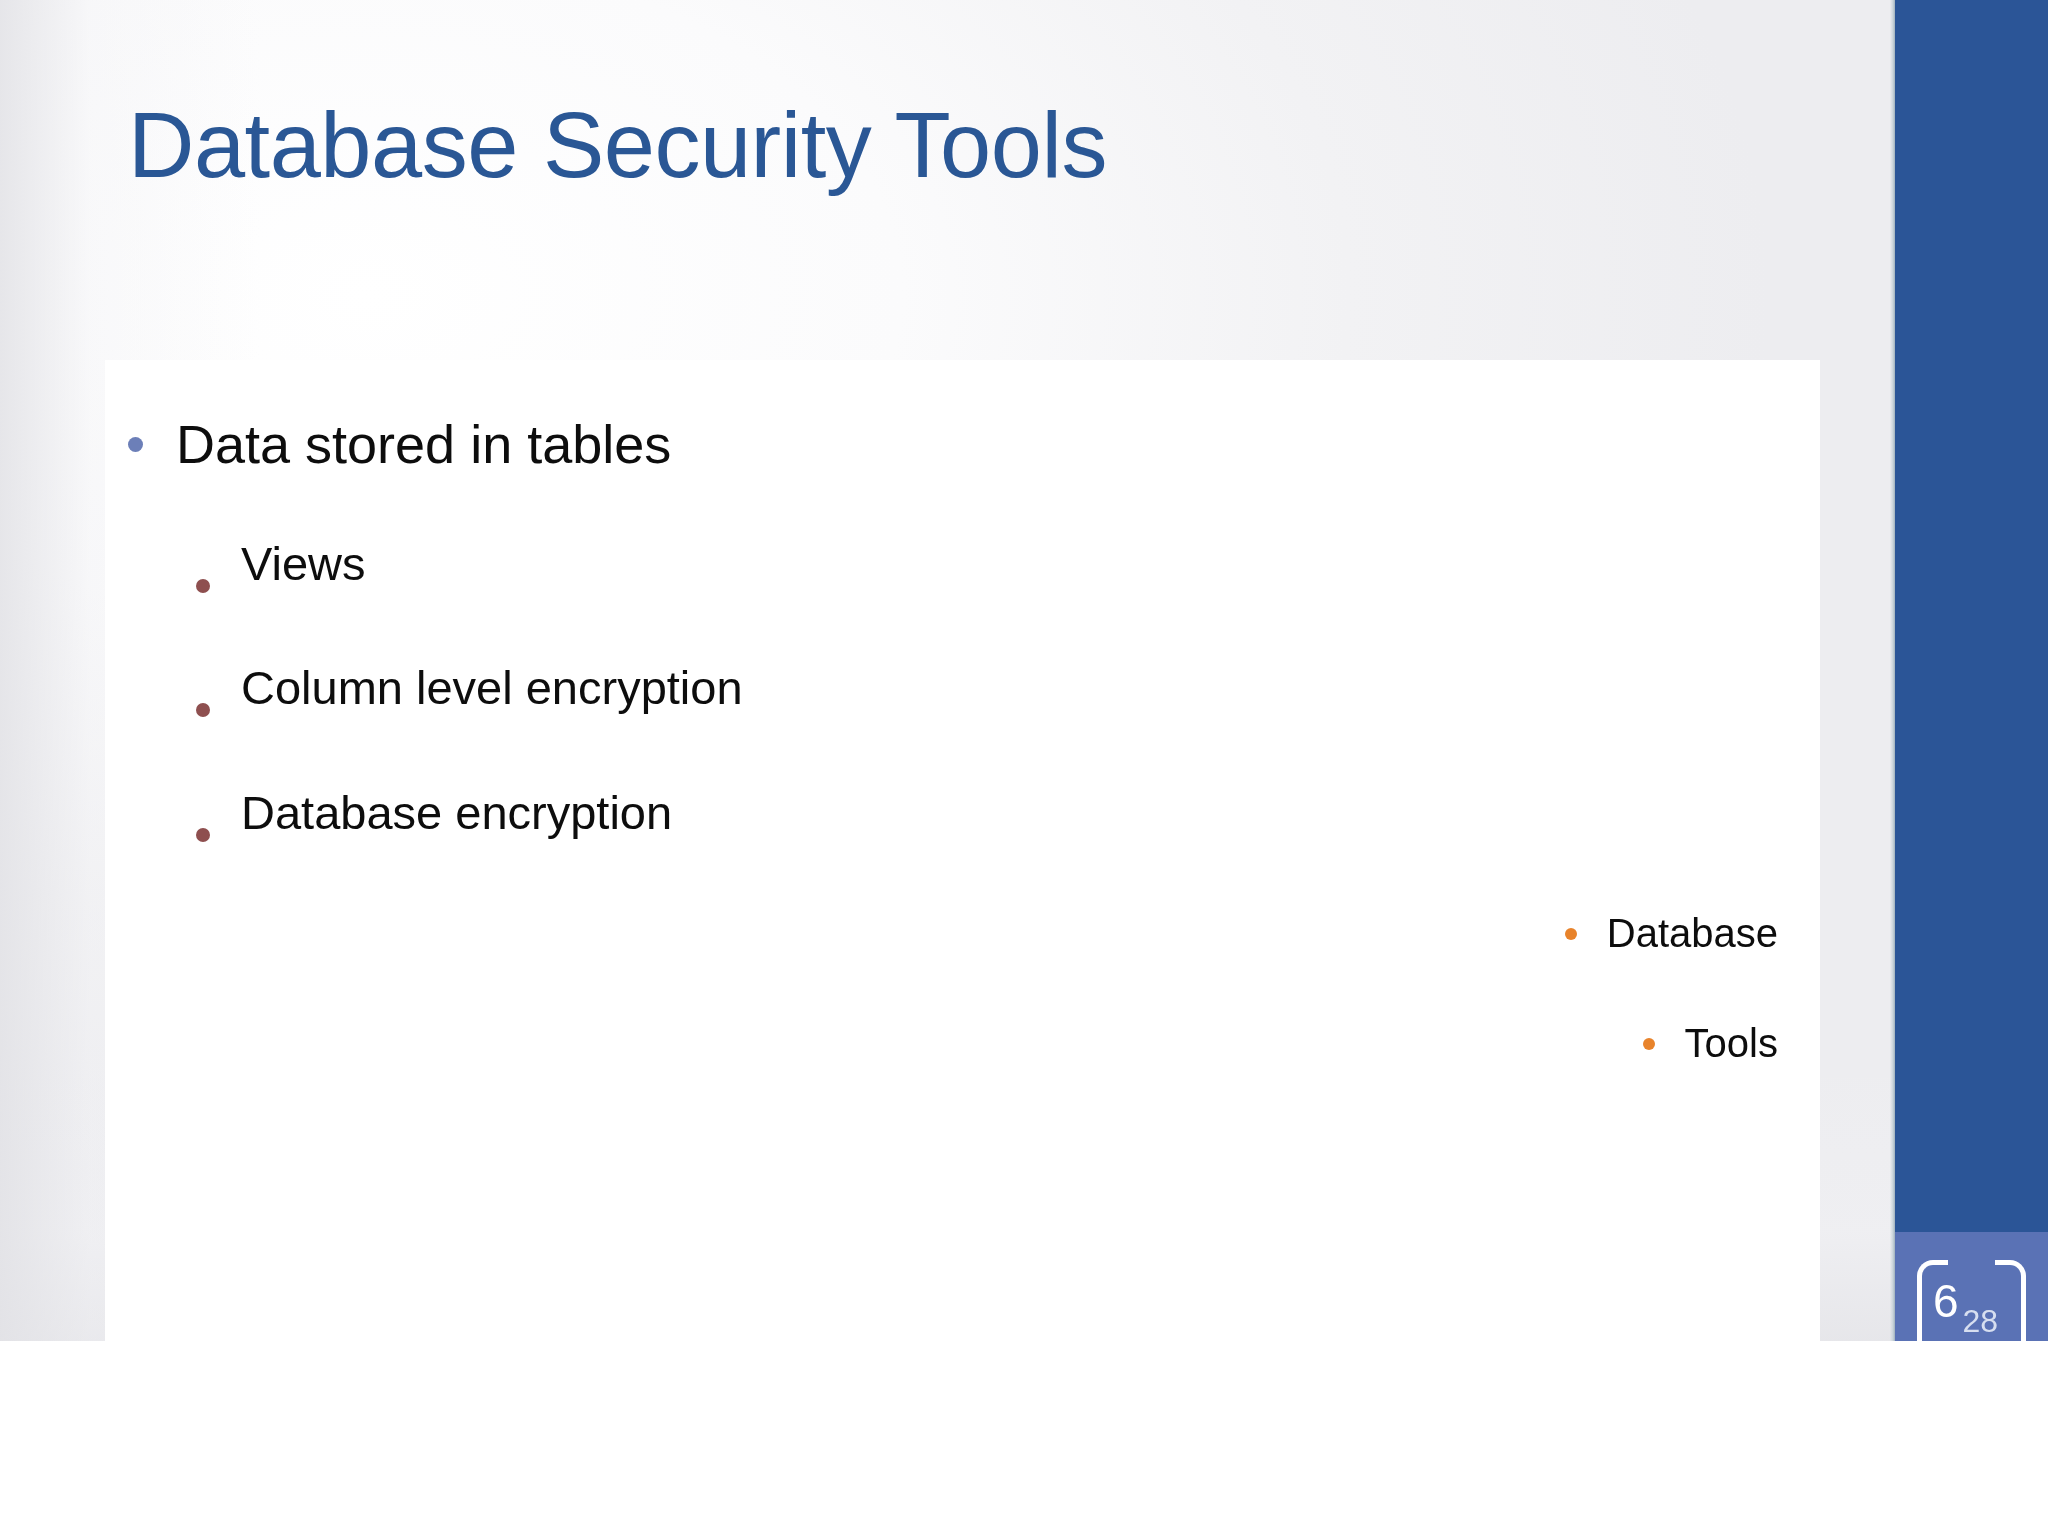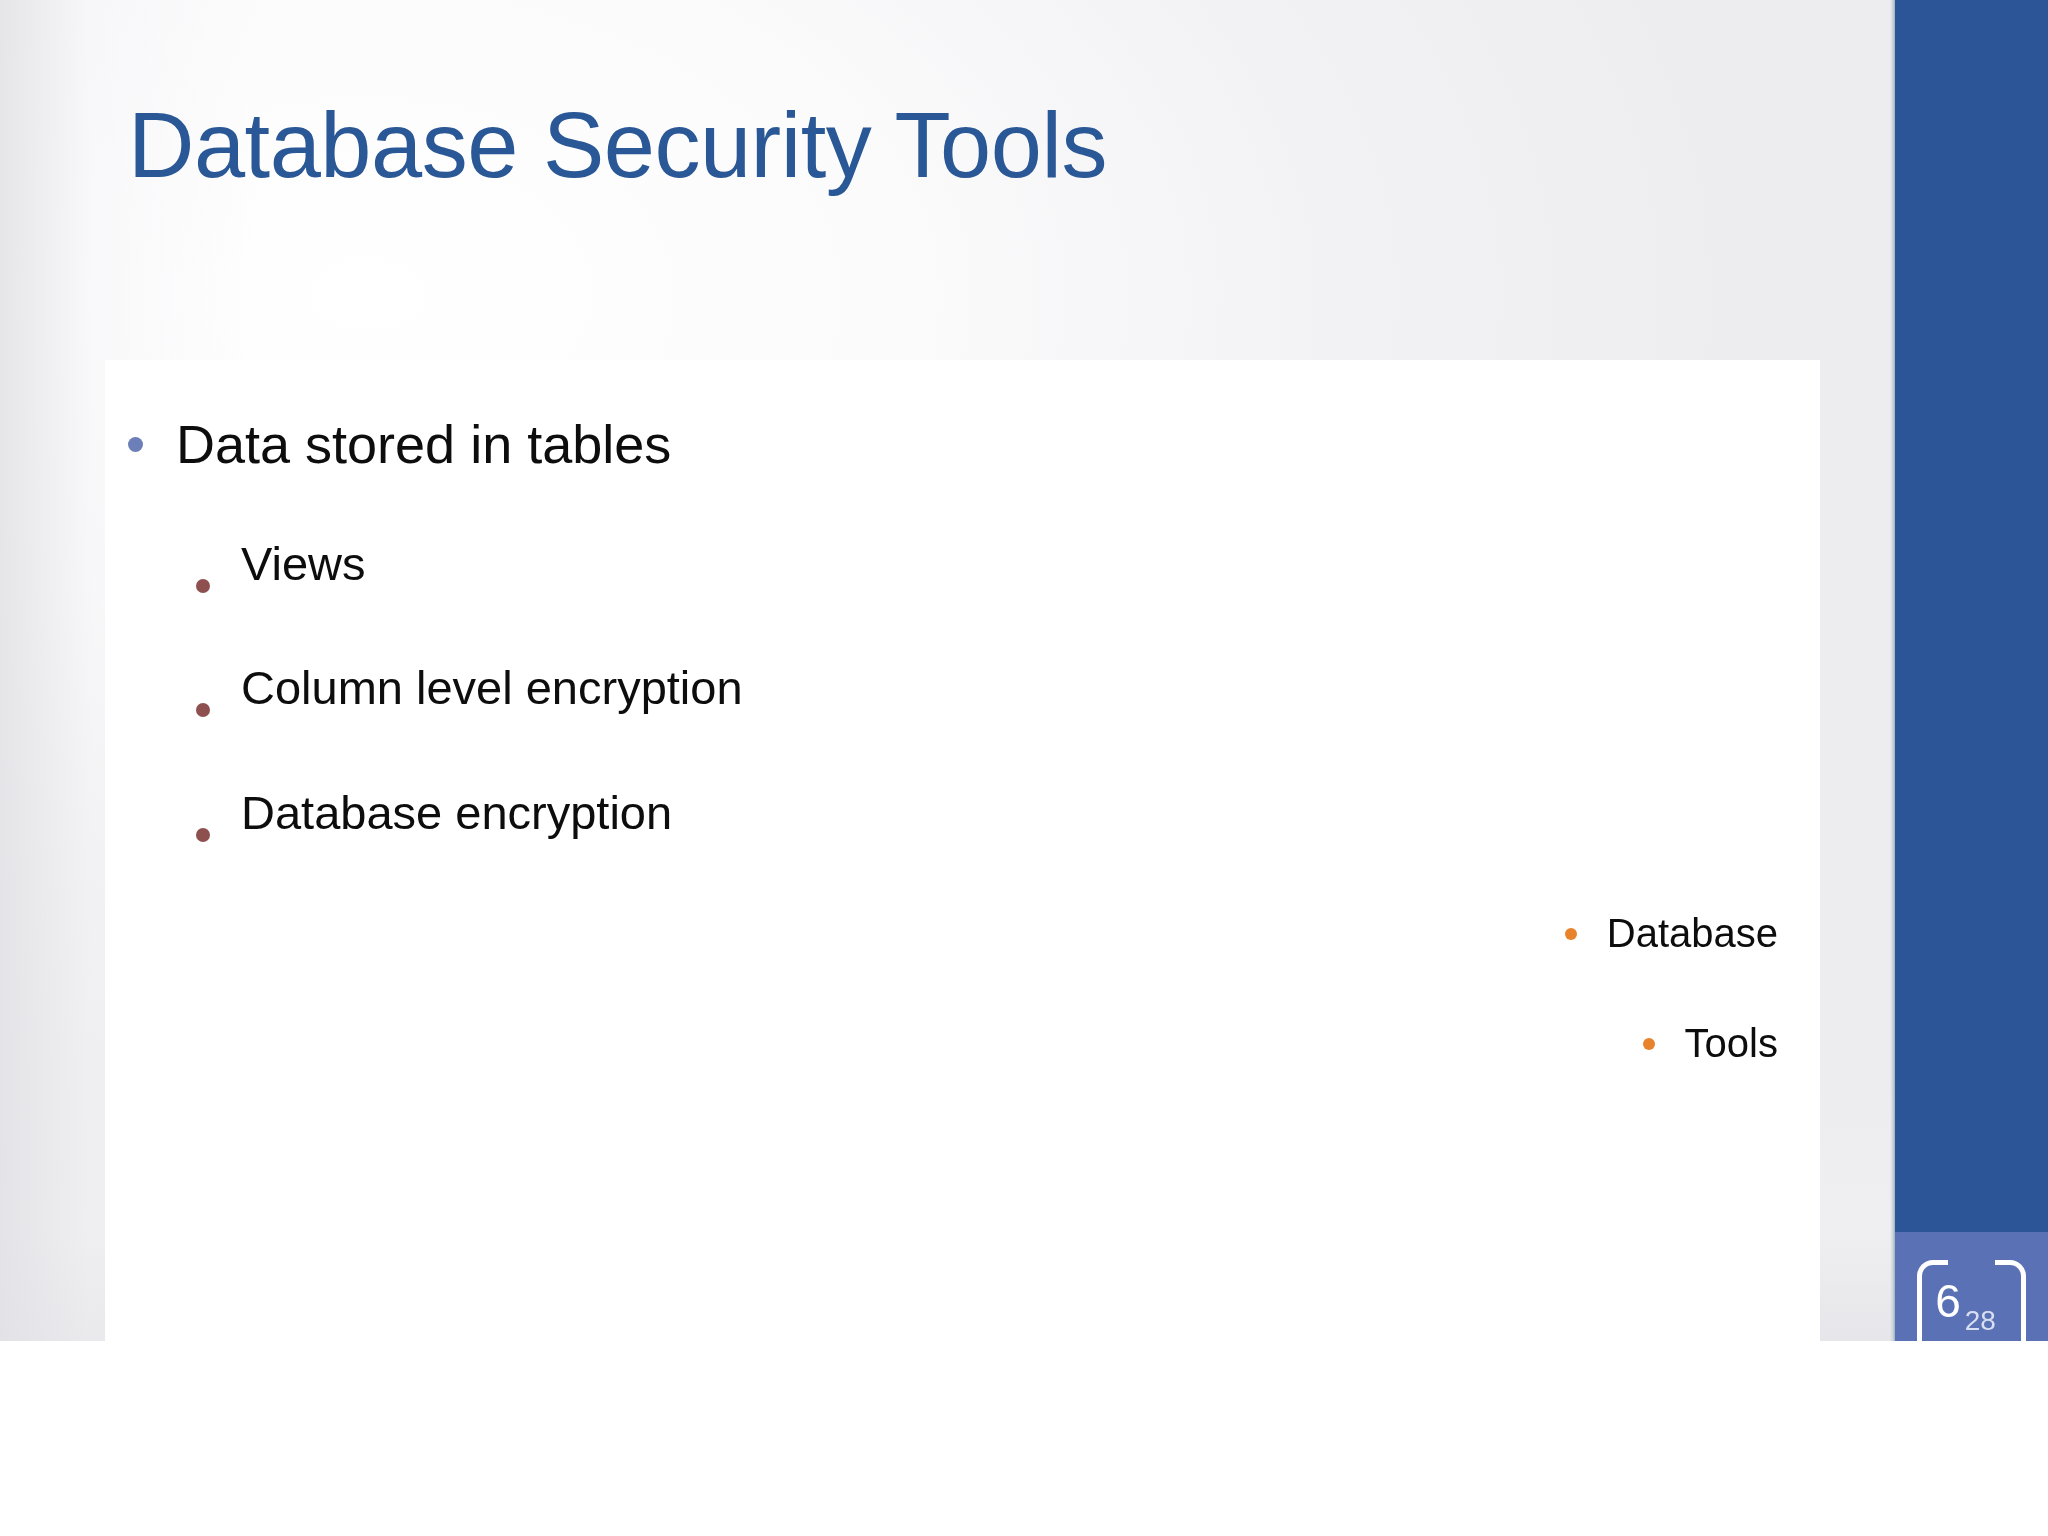--- a/index.html
+++ b/index.html
@@ -103,21 +103,21 @@
     font-size: 46px;
     line-height: 1;
     position: relative;
     top: -6px;
     left: -8px;
     font-weight: 400;
   }
   .badge-total {
     color: #d7dff0;
     font-family: "Liberation Sans", sans-serif;
-    font-size: 28px;
+    font-size: 32px;
     line-height: 1;
     position: relative;
     top: 14px;
     left: -4px;
     font-weight: 400;
   }
 
   
   .slide-title {
     position: absolute;

